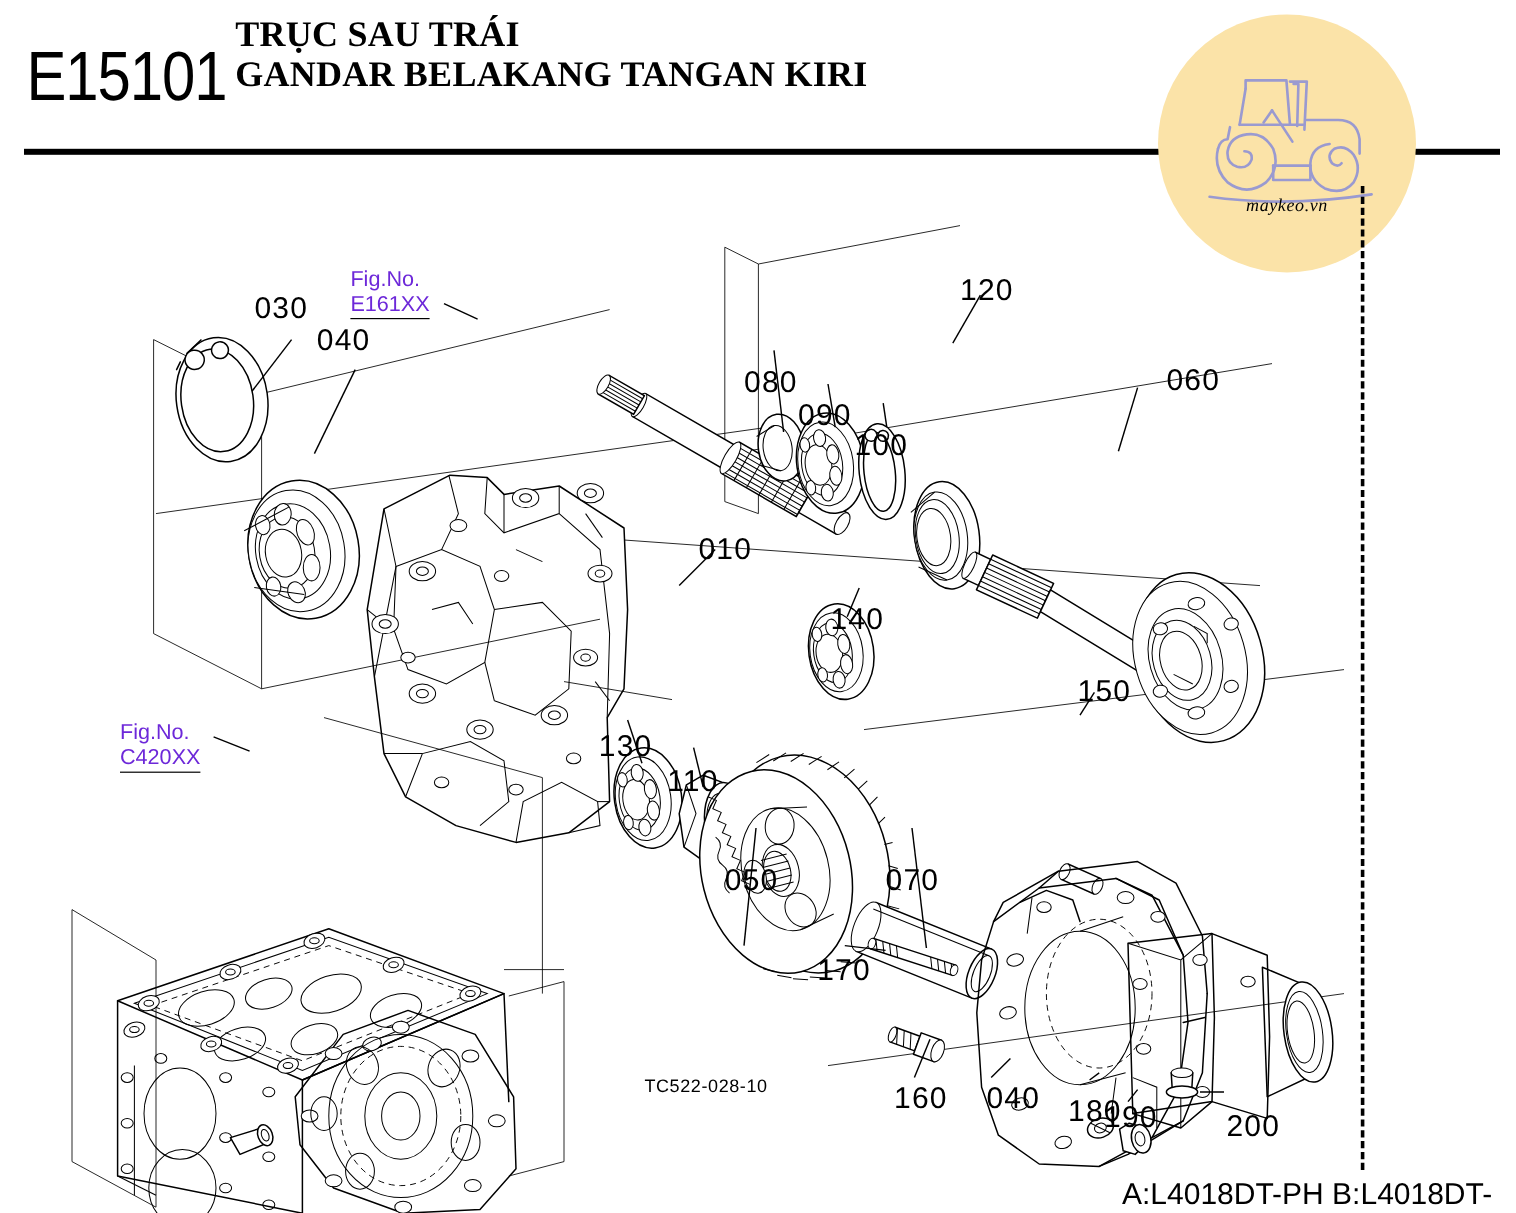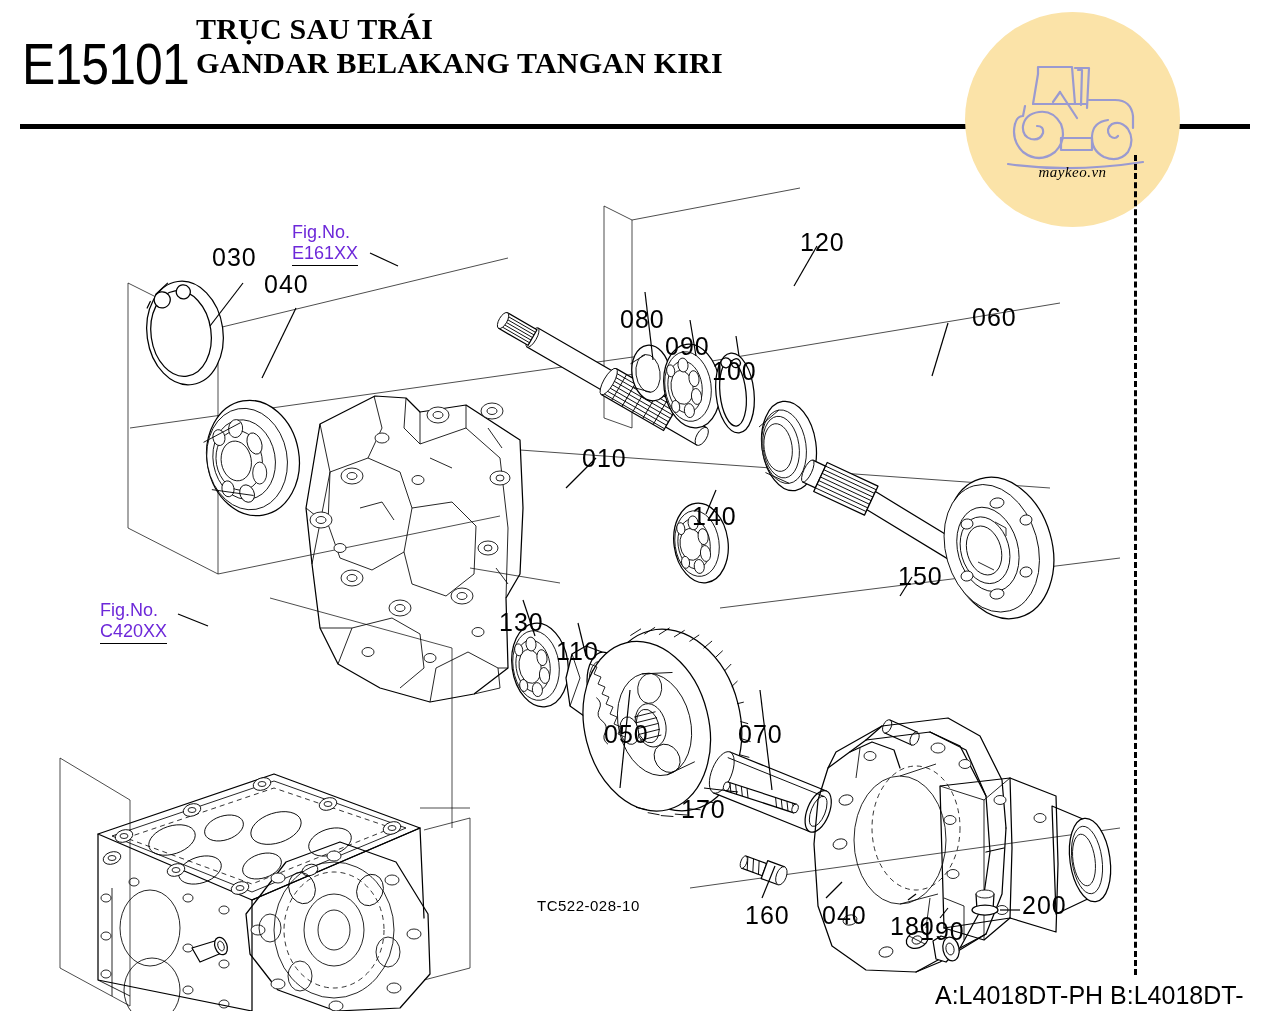--- a/index.html
+++ b/index.html
@@ -599,21 +599,21 @@
     <div class="lbl" style="left: 712px; top: 357px;">100</div>
     <div class="lbl" style="left: 556px; top: 637px;">110</div>
     <div class="lbl" style="left: 800px; top: 228px;">120</div>
     <div class="lbl" style="left: 499px; top: 608px;">130</div>
     <div class="lbl" style="left: 692px; top: 502px;">140</div>
     <div class="lbl" style="left: 898px; top: 562px;">150</div>
     <div class="lbl" style="left: 745px; top: 901px;">160</div>
     <div class="lbl" style="left: 681px; top: 795px;">170</div>
     <div class="lbl" style="left: 890px; top: 912px;">180</div>
     <div class="lbl" style="left: 920px; top: 917px;">190</div>
-    <div class="lbl" style="left: 1022px; top: 891px;">200</div>
+    <div class="lbl" style="left: 1022px; top: 925px;">200</div>
   </div>
 <div id="fignos">
     <div class="fign" style="left: 292px; top: 222px;">
       <div>Fig.No.</div>
       <div><span class="u">E161XX</span></div>
     </div>
     <div class="fign" style="left: 100px; top: 600px;">
       <div>Fig.No.</div>
       <div><span class="u">C420XX</span></div>
     </div>

